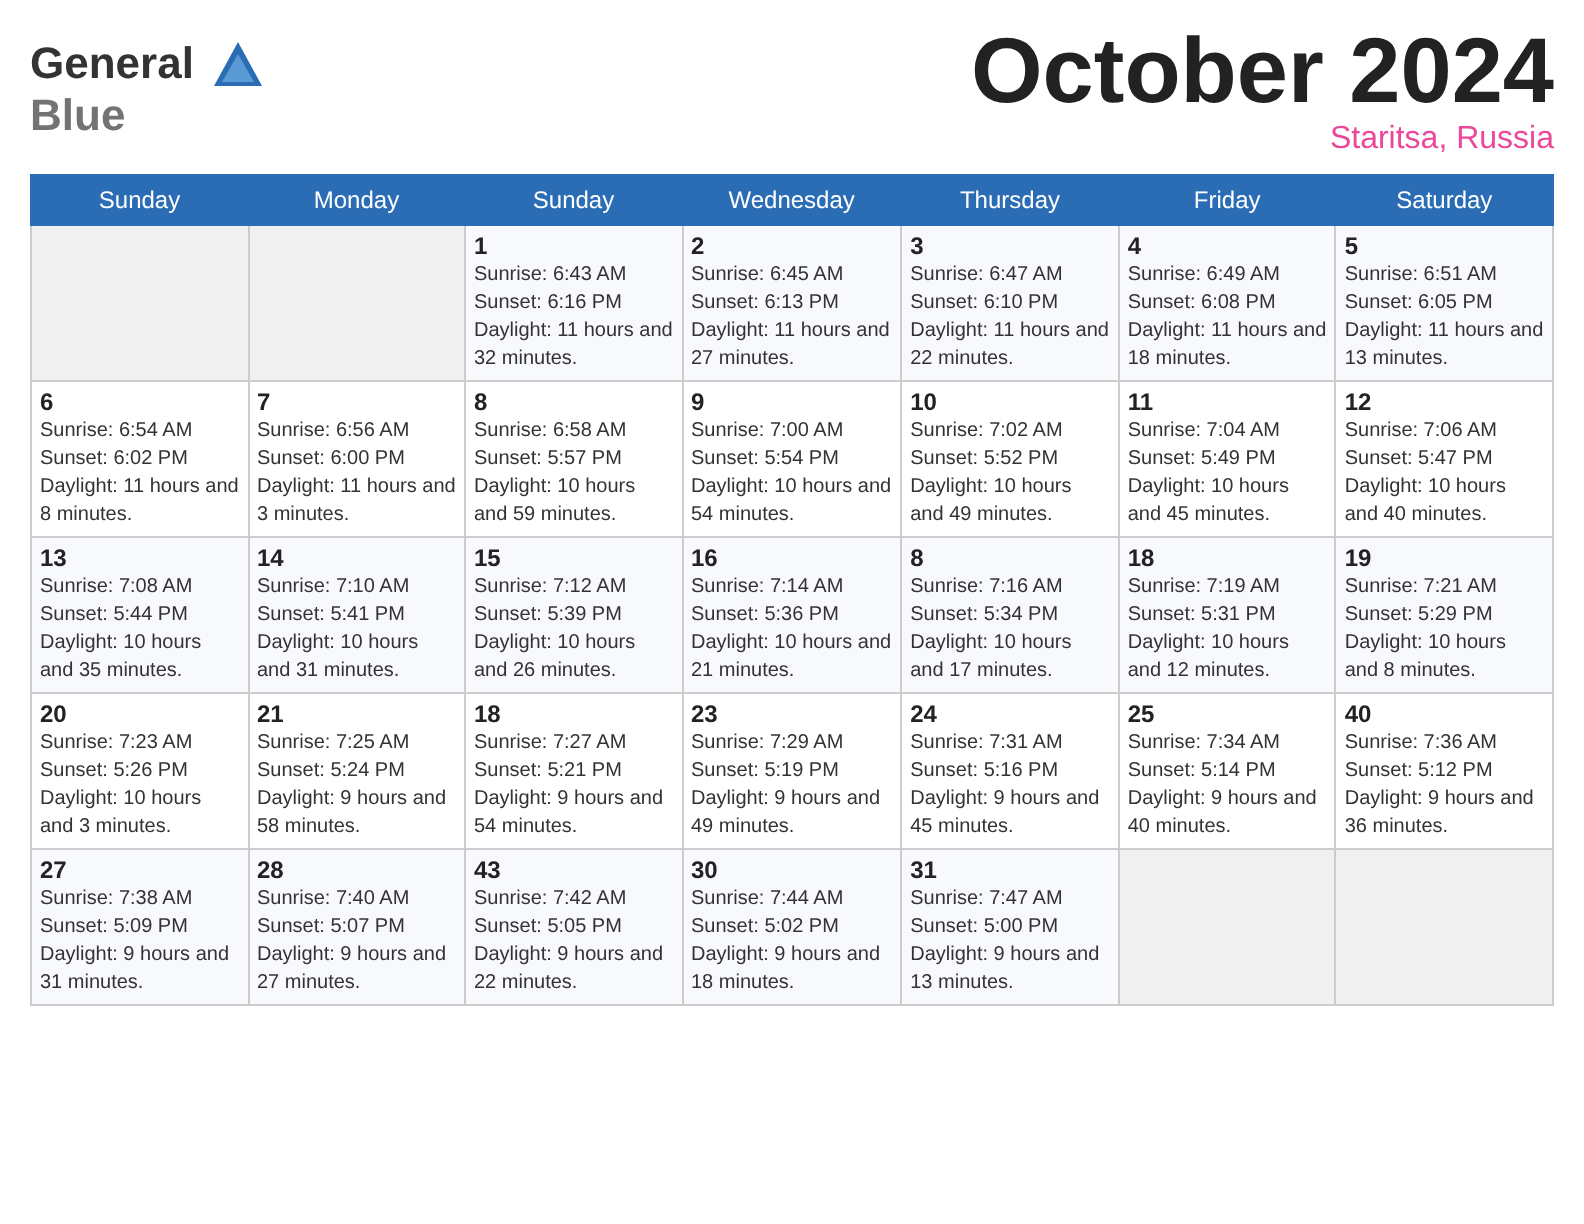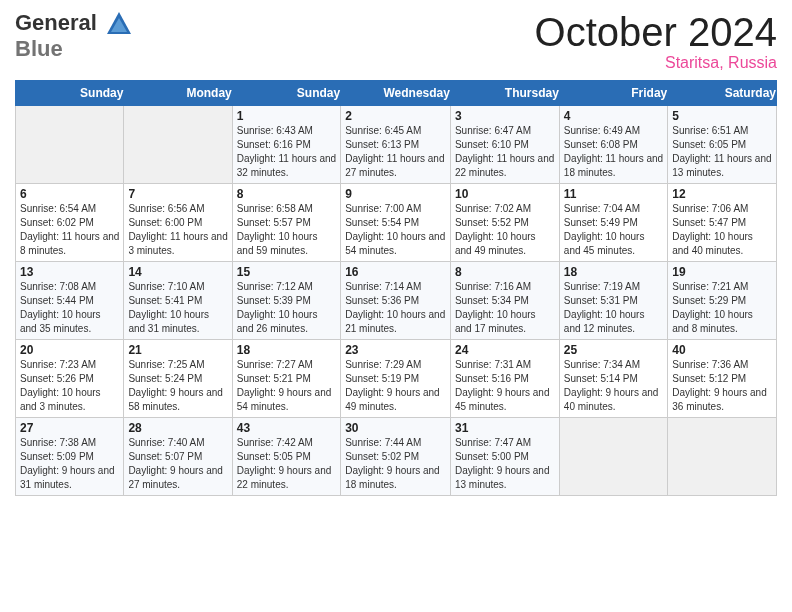--- a/index.html
+++ b/index.html
@@ -10,21 +10,21 @@
       height: 612px;
       overflow: hidden;
     }
     .container {
       width: 792px;
       padding: 10px 15px 10px 15px;
     }
     .header {
       display: flex;
       justify-content: space-between;
-      align-items: flex-start;
+      align-items: center;
       margin-bottom: 8px;
       gap: 44px;
     }
     .logo {
       display: flex;
       align-items: center;
     }
     .logo-text {
       font-size: 22px;
       font-weight: bold;
@@ -33,40 +33,40 @@
     .logo-general { color: #333; }
     .logo-icon {
       width: 28px;
       height: 28px;
       margin-left: 2px;
     }
     .title-block {
       text-align: right;
     }
     .month-title {
-      font-size: 40px;
-      font-weight: normal;
+      font-size: 46px;
+      font-weight: bold;
       color: #222;
       line-height: 1.1;
     }
     .location {
       font-size: 16px;
       color: #ec4899;
     }
     table {
       width: 100%;
       border-collapse: collapse;
       font-size: 10.5px;
     }
     thead tr th {
       background: #2a6db5;
       color: #fff;
-      font-weight: bold;
+      font-weight: normal;
       padding: 5px 0;
-      text-align: right;
+      text-align: center;
       font-size: 12px;
       border: 1px solid #2a6db5;
     }
     tbody tr td {
       border: 1px solid #ccc;
       vertical-align: top;
       padding: 3px 4px;
       width: 113px;
       min-height: 70px;
       height: 78px;

